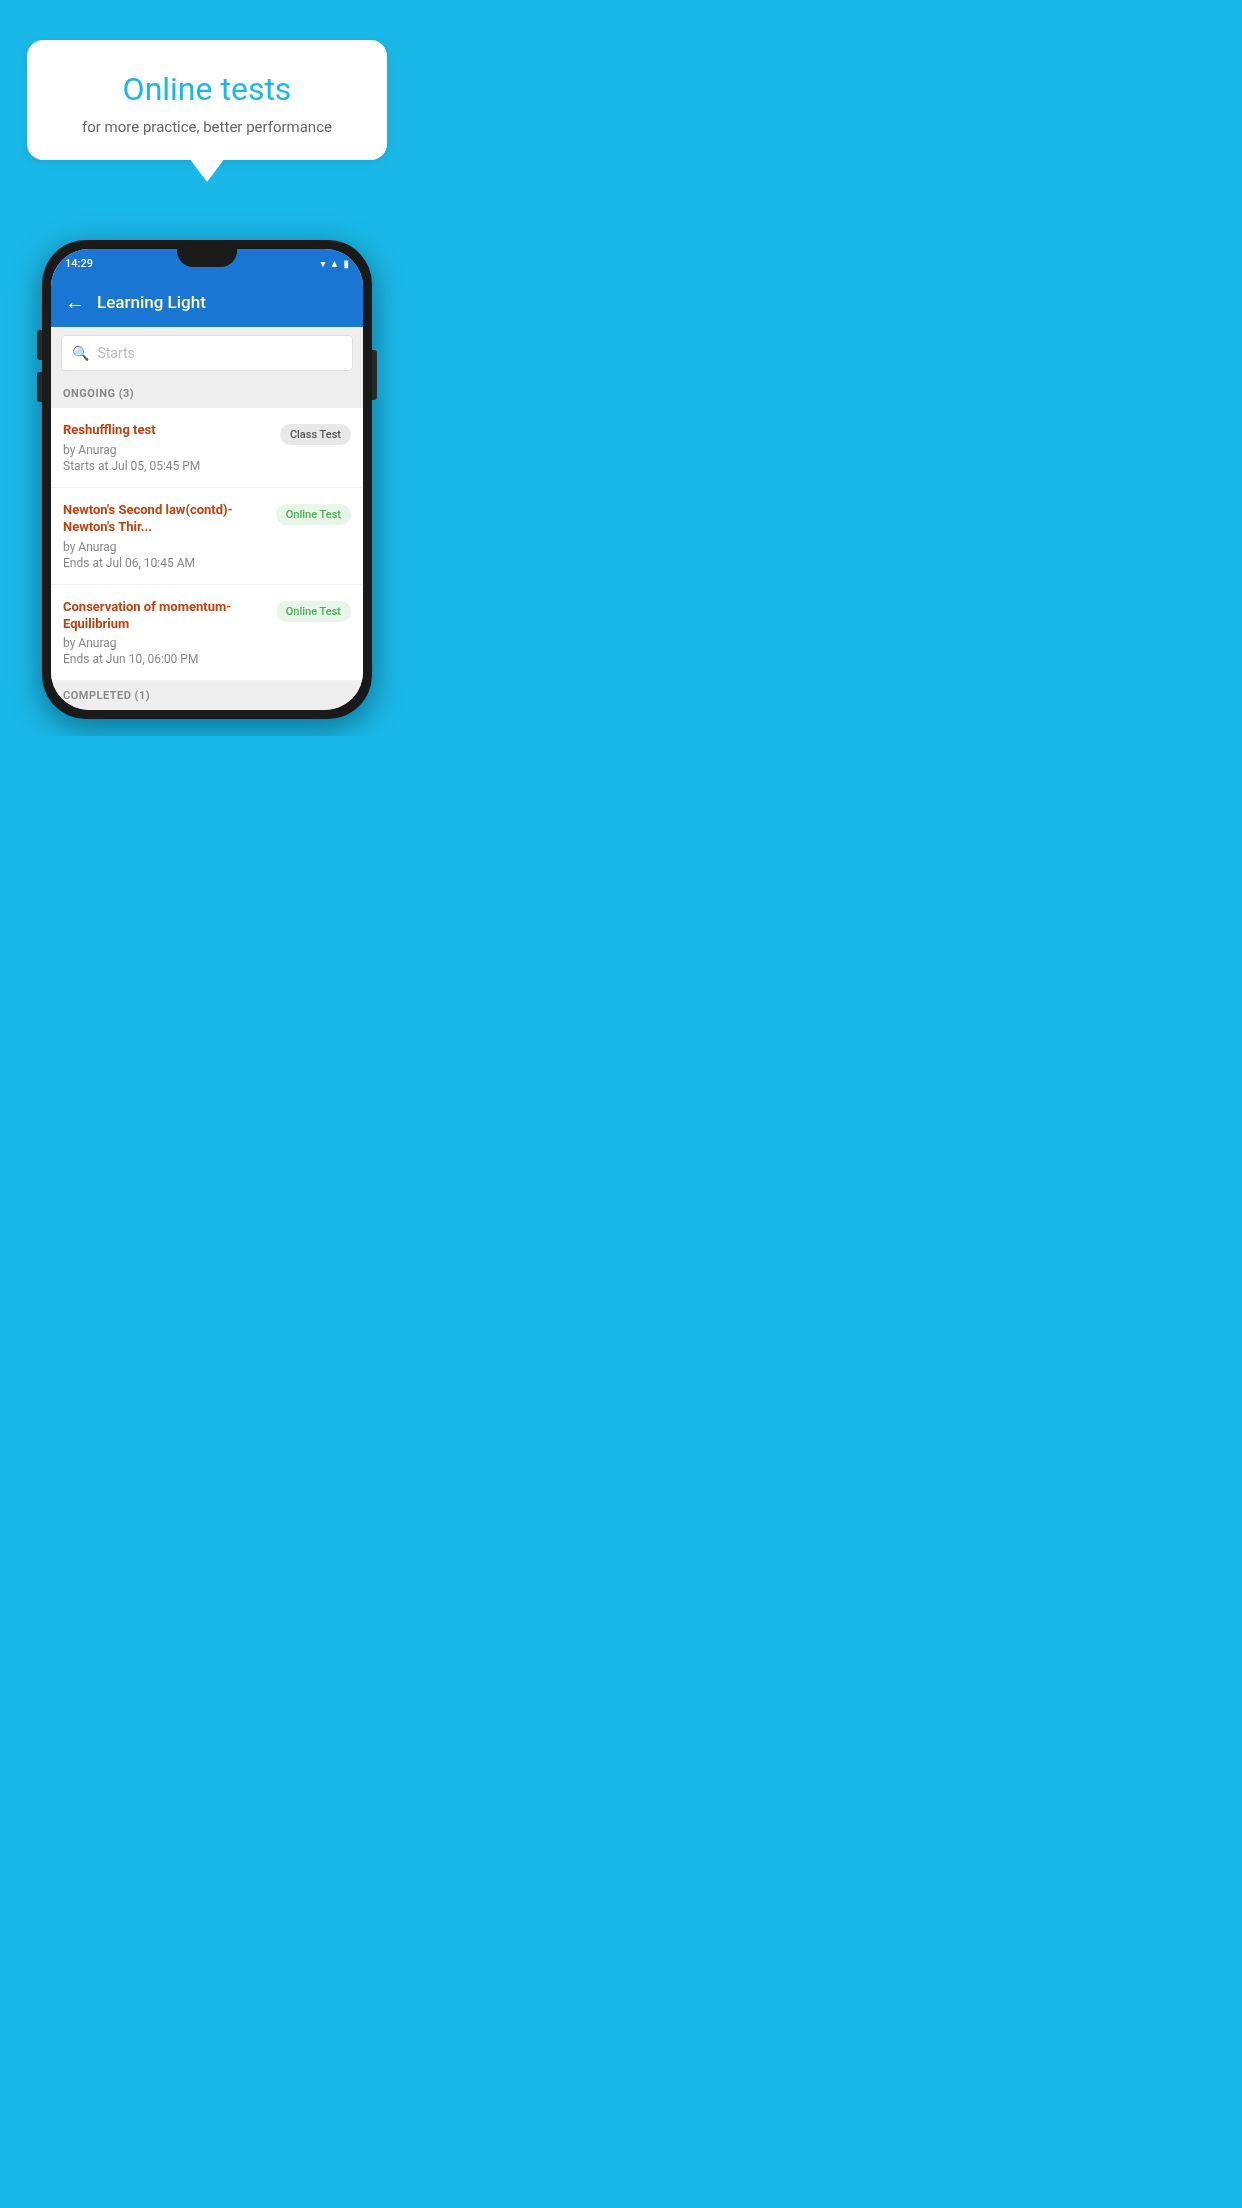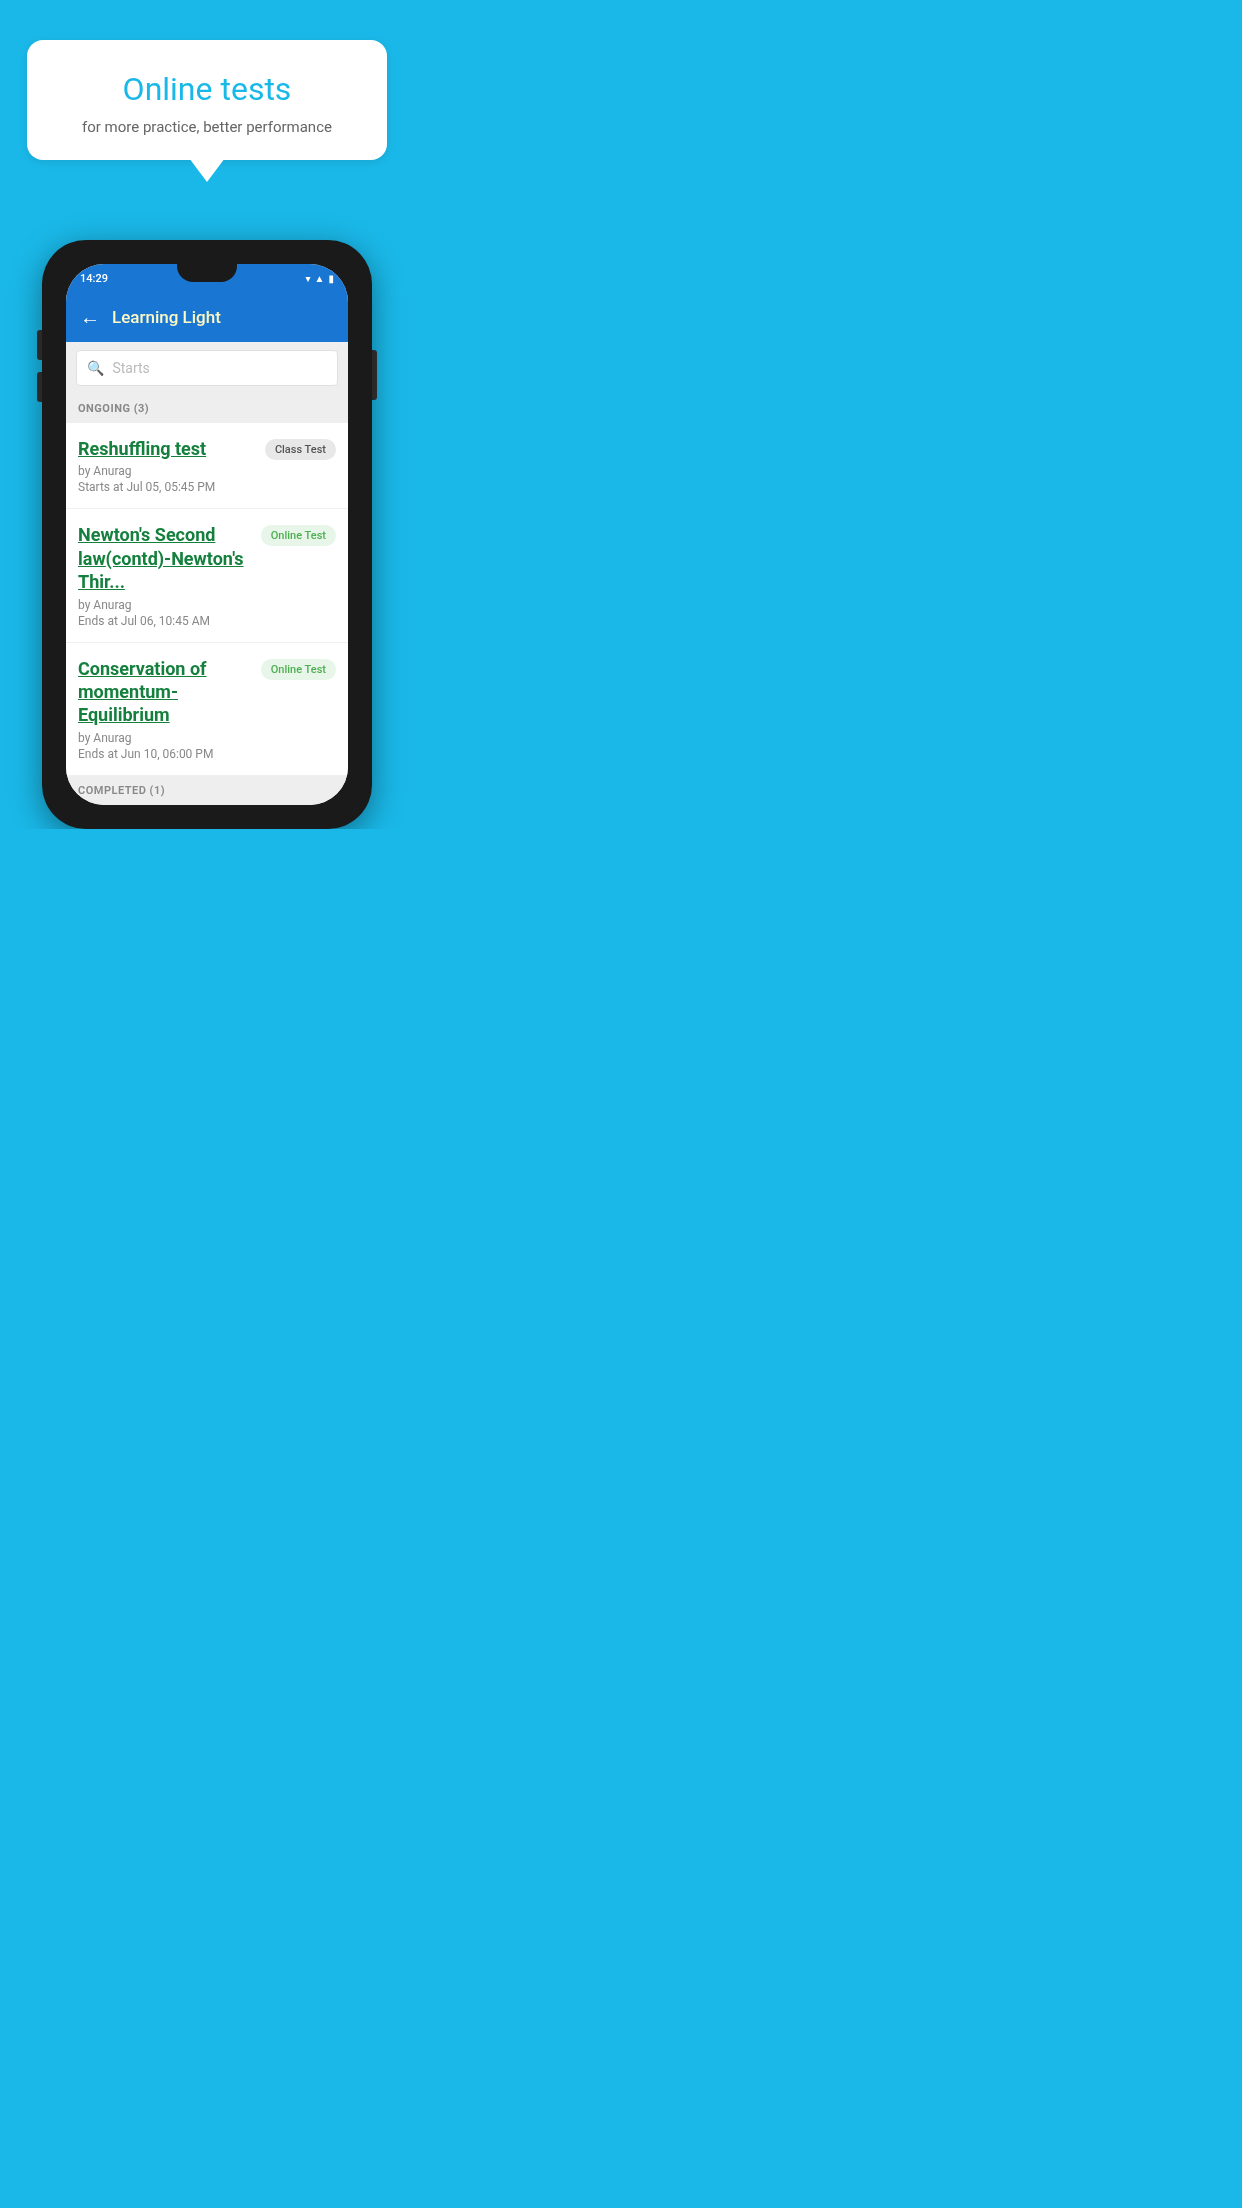--- a/index.html
+++ b/index.html
@@ -72,21 +72,21 @@
     .phone-frame {
       background: #1a1a1a;
       border-radius: 44px;
       padding: 0;
       position: relative;
       overflow: hidden;
       box-shadow: 0 8px 32px rgba(0,0,0,0.4);
     }
 
     .phone-inner {
-      margin: 24px;
+      margin: 9px;
       border-radius: 38px;
       overflow: hidden;
       background: #f5f5f5;
     }
 
     
     .status-bar {
       background: #1976d2;
       height: 28px;
       display: flex;
@@ -232,26 +232,25 @@
       align-items: flex-start;
       justify-content: space-between;
       gap: 8px;
     }
 
     .test-info {
       flex: 1;
     }
 
     .test-title {
-      font-size: 18px;
+      font-size: 13px;
       font-weight: 700;
-      color: #15803d;
+      color: #c2410c;
       margin-bottom: 4px;
       line-height: 1.3;
-      text-decoration: underline;
     }
 
     .test-by {
       font-size: 12px;
       color: #888;
       margin-bottom: 2px;
     }
 
     .test-date {
       font-size: 12px;

